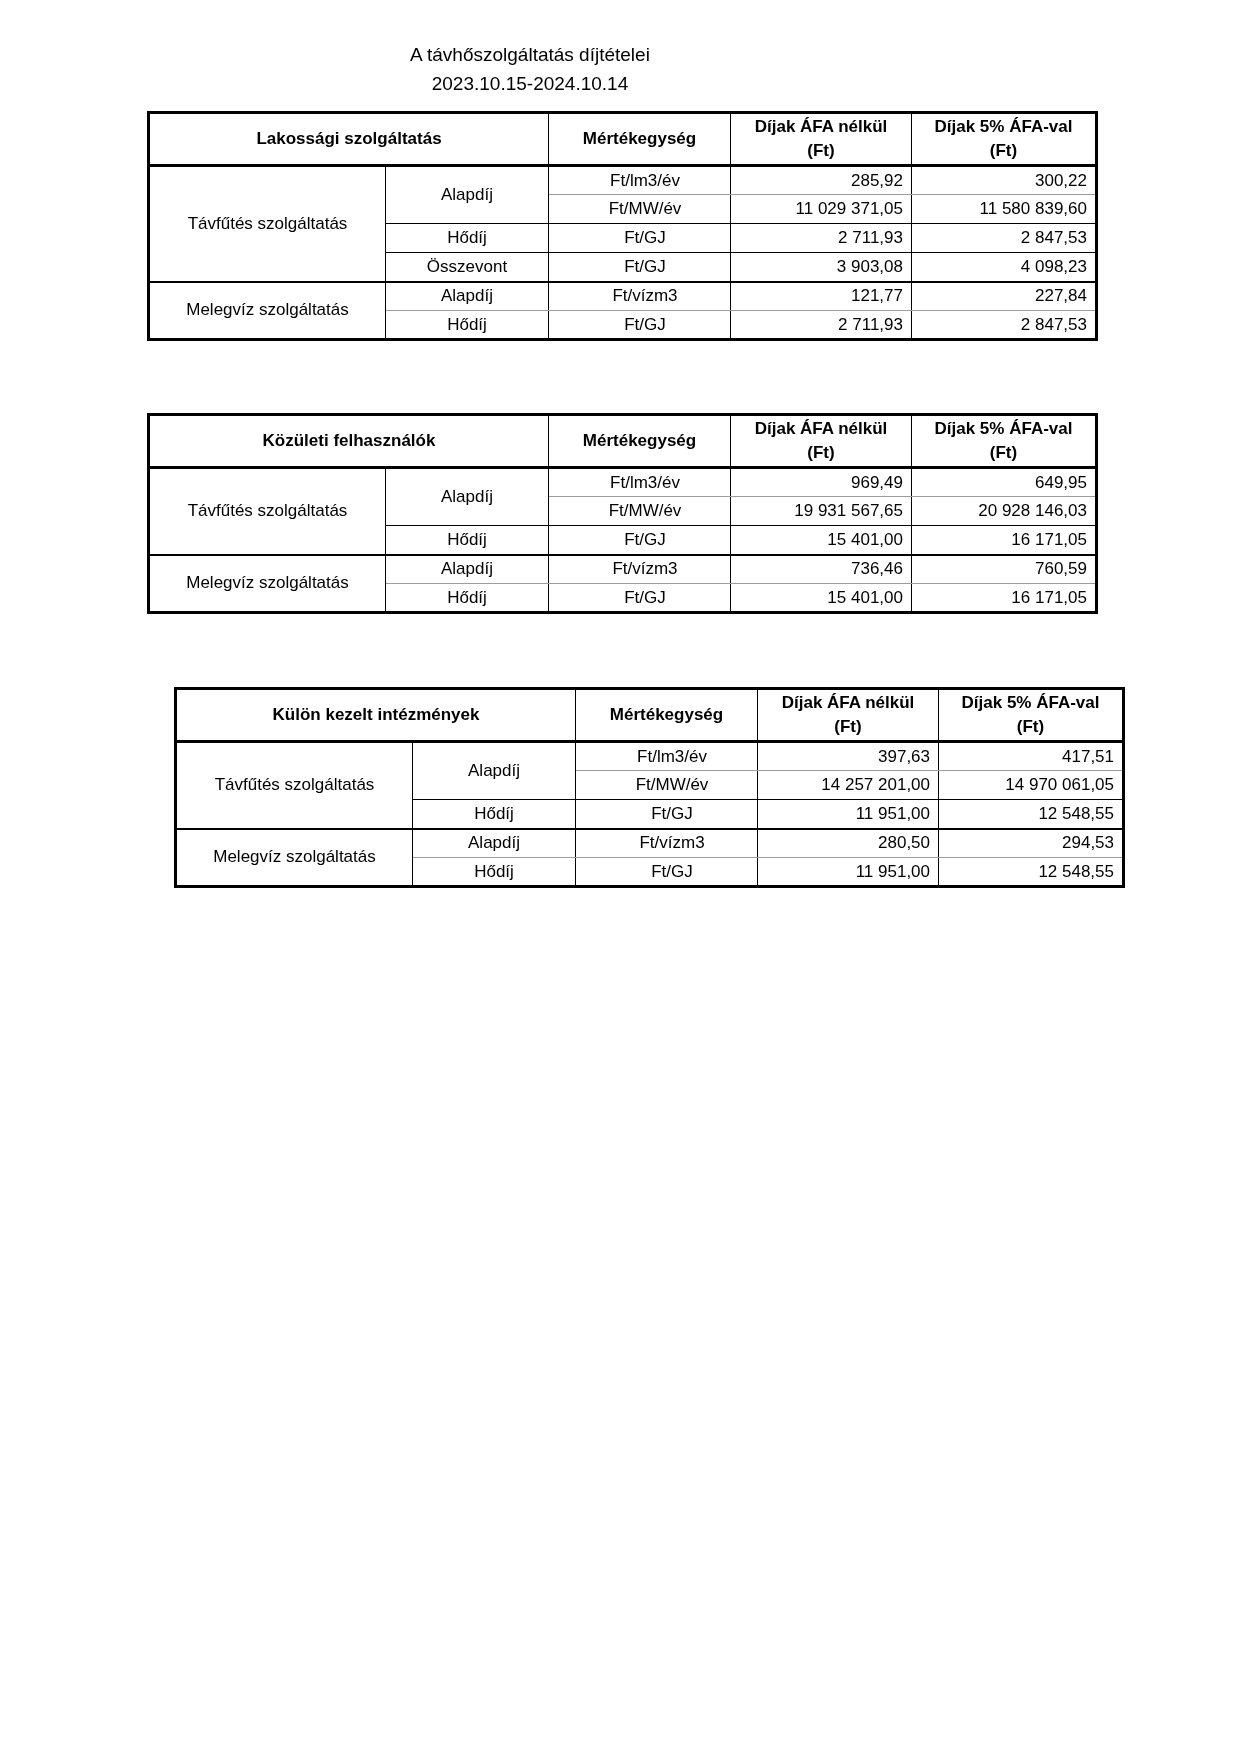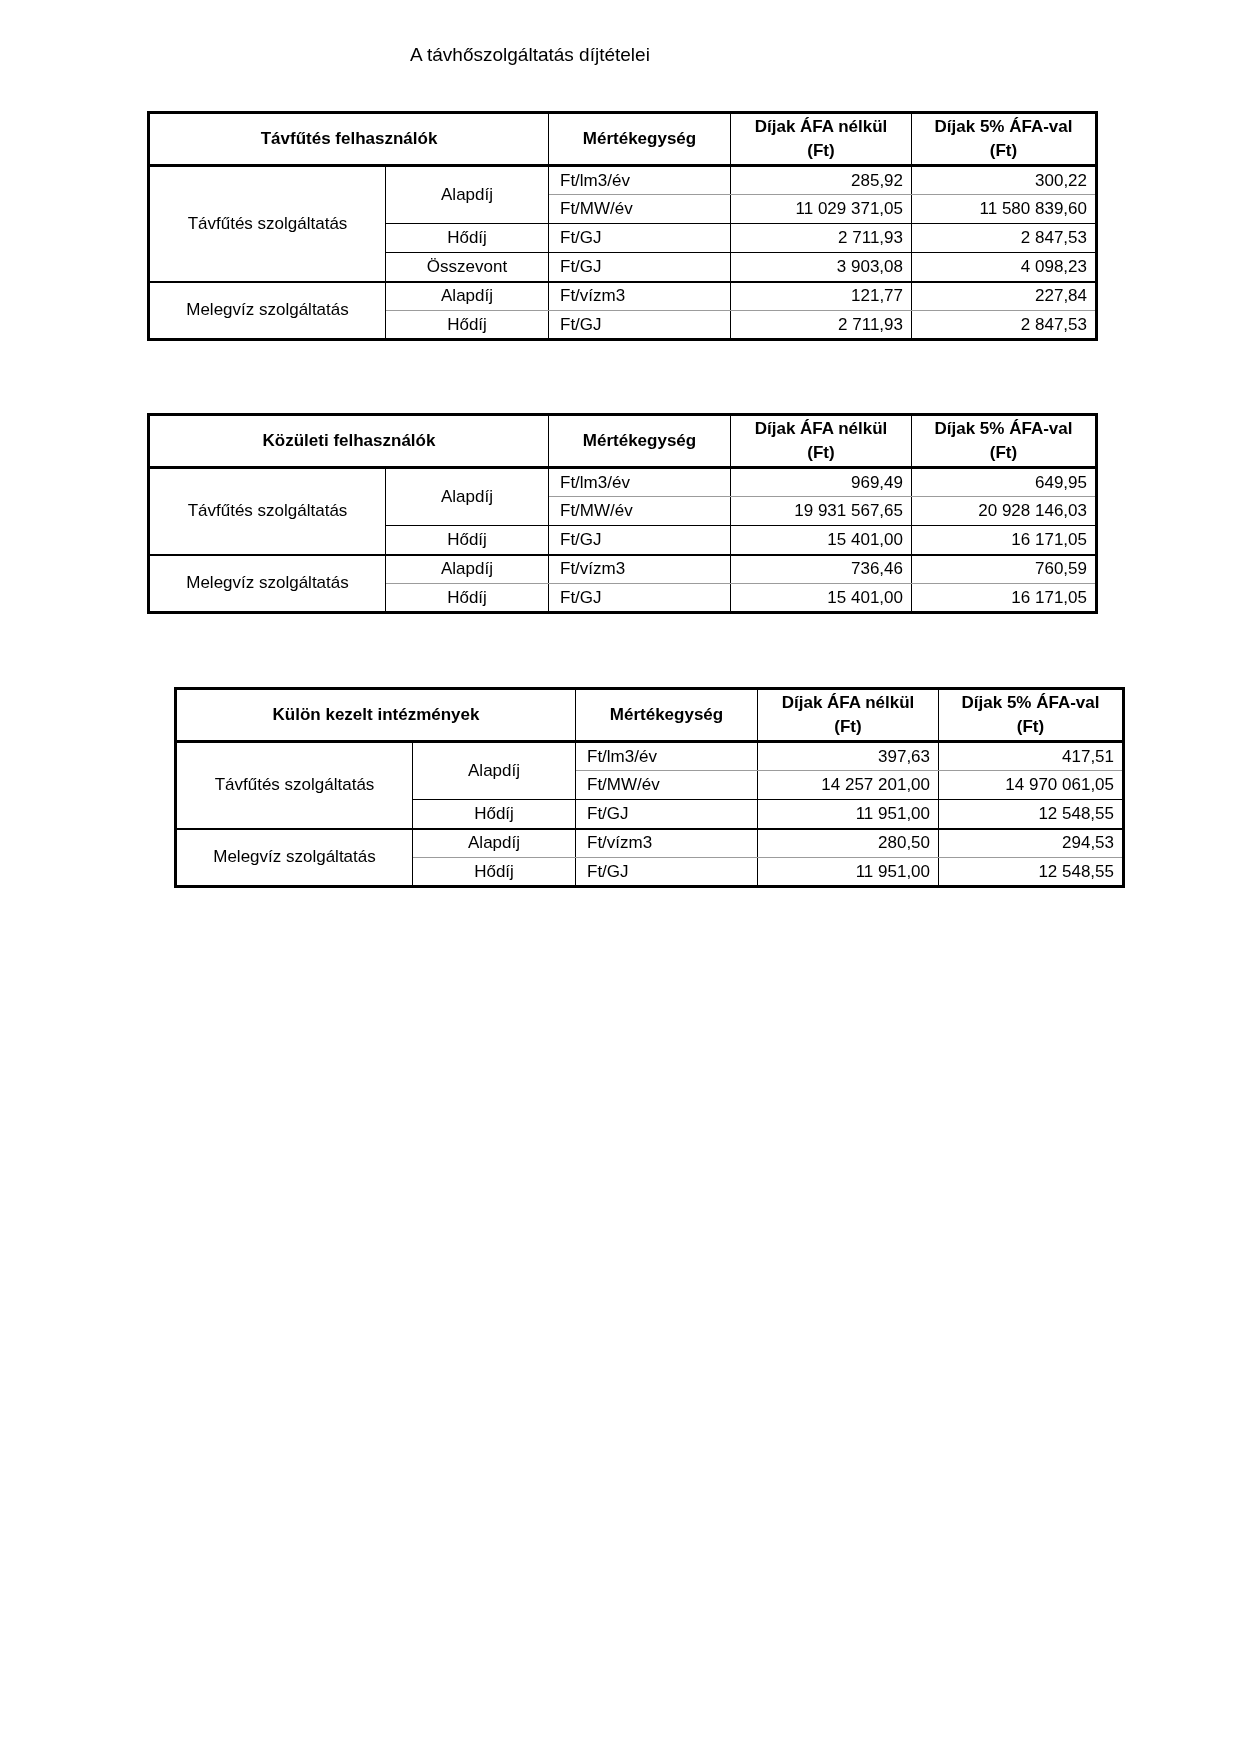--- a/index.html
+++ b/index.html
@@ -59,45 +59,46 @@
     border-top: none;
     border-bottom: none;
     height: 29px;
     font-size: 17px;
     vertical-align: middle;
     white-space: nowrap;
     overflow: hidden;
   }
   td.cat  { text-align: center; }
   td.fee  { text-align: center; }
-  td.unit { text-align: left;  padding-left: 11px; }
+  td.unit { text-align: center;  padding-left: 11px; }
   td.num  { text-align: right; padding-right: 8px; }
 
   td.bb-gray    { border-bottom: 1px solid #9c9c9c; }
   td.bb-black   { border-bottom: 1.5px solid #000000; }
   td.bb-section { border-bottom: 2.5px solid #000000; }
 </style>
 </head>
 <body>
 
 <div class="title-block">
   <div>A távhőszolgáltatás díjtételei</div>
+  <div>2023.10.15-2024.10.14</div>
 </div>
 
 <table class="tariff" id="table-residential">
   <colgroup>
     <col class="c-cat">
       <col class="c-fee">
       <col class="c-unit">
       <col class="c-net">
       <col class="c-gross">
   </colgroup>
   <tbody>
       <tr>
-    <th colspan="2">Távfűtés felhasználók</th>
+    <th colspan="2">Lakossági szolgáltatás</th>
     <th>Mértékegység</th>
     <th>
       <div class="hline">Díjak ÁFA nélkül</div>
       <div class="hline">(Ft)</div>
     </th>
     <th>
       <div class="hline">Díjak 5% ÁFA-val</div>
       <div class="hline">(Ft)</div>
     </th>
   </tr>

